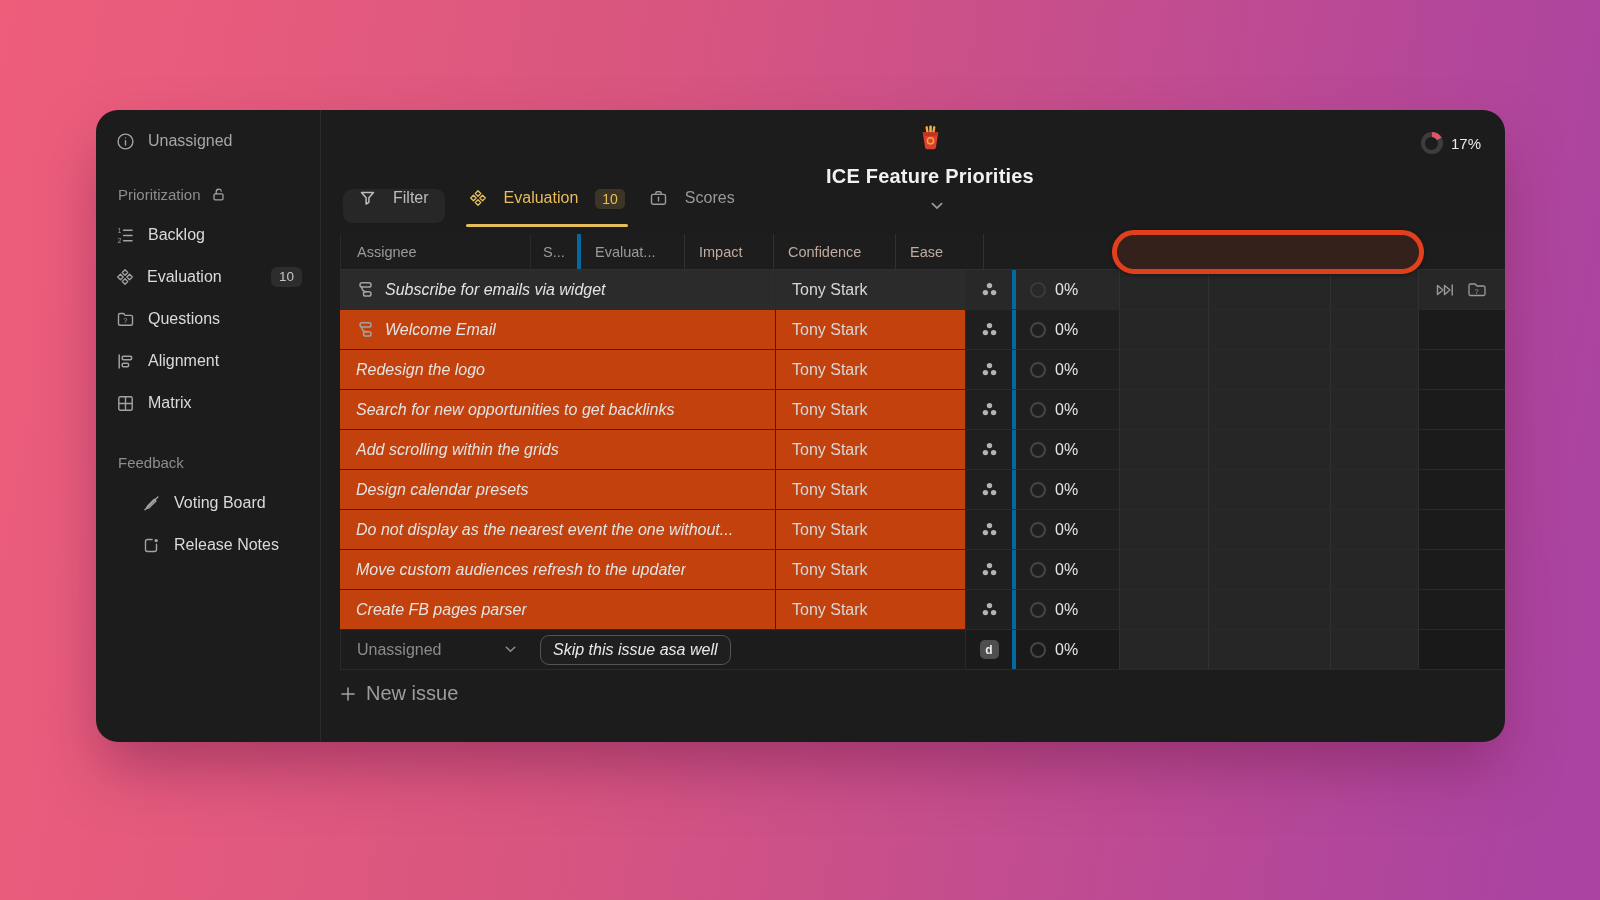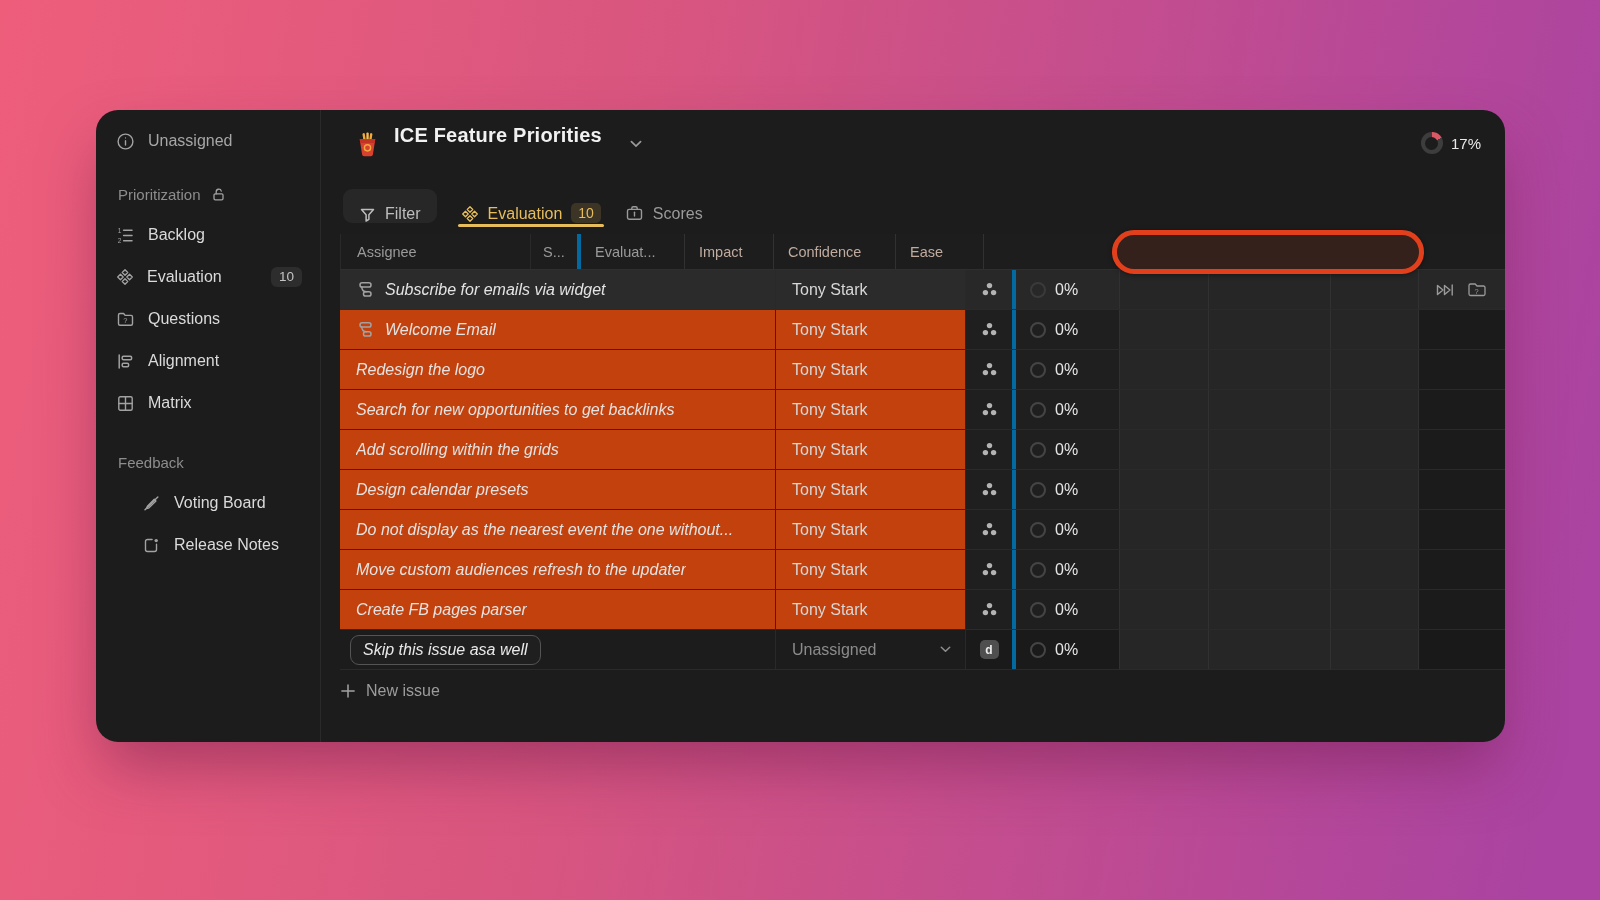--- a/index.html
+++ b/index.html
@@ -23,30 +23,30 @@
   .side-item.description{margin-bottom:26px;}
   .side-item.indent{padding-left:46px;}
   .side-section{display:flex;align-items:center;gap:10px;height:24px;padding:0 22px;
     color:#8d8d8d;font-size:15px;margin-bottom:14px;}
   .side-section.gap-top{margin-top:32px;}
   .side-badge{margin-left:auto;background:#2d2d2d;color:#c4c4c4;font-size:13.5px;
     border-radius:6px;padding:3px 8px;line-height:1;}
   .icn{display:inline-flex;align-items:center;justify-content:center;color:#a2a2a2;flex:none;}
   
   .main{flex:1;position:relative;padding-top:14px;min-width:0;}
-  .title-row{display:flex;gap:14px;padding-left:34px;height:40px;}
+  .title-row{display:flex;align-items:center;gap:14px;padding-left:34px;height:40px;flex-direction:column;}
   .page-title{font-size:20px;font-weight:700;color:#f1f1f1;margin:0;letter-spacing:.2px;}
   .title-chevron{margin-left:14px;color:#9a9a9a;}
   .progress{position:absolute;top:22px;right:24px;display:flex;align-items:center;gap:8px;
     color:#e9e9e9;font-size:15px;}
   .ring{width:22px;height:22px;border-radius:50%;position:relative;}
   .ring::after{content:"";position:absolute;inset:4.5px;border-radius:50%;background:#1c1c1c;}
   
   .tabs{display:flex;align-items:center;gap:24px;margin:24px 0 0 22px;height:36px;}
-  .tab{display:flex;align-items:flex-end;gap:9px;font-size:16px;color:#9a9a9a;
+  .tab{display:flex;align-items:flex-start;gap:17px;font-size:16px;color:#9a9a9a;
     position:relative;height:34px;cursor:pointer;}
   .tab .icn{color:inherit;}
   .tab-btn{background:#272727;border-radius:9px;padding:0 16px;color:#bdbdbd;}
   .tab.active{color:var(--yellow,#e7bd5c);}
   .tab.active::after{content:"";position:absolute;left:-3px;right:-3px;bottom:-4px;height:3px;
     border-radius:2px;background:var(--yellow,#e7bd5c);}
   .tab .badge{background:rgba(231,189,92,.16);color:var(--yellow,#e7bd5c);
     border-radius:5px;padding:3px 7px;font-size:14px;line-height:1;}
   
   .table{position:relative;margin:10px 0 0 19px;width:1165px;}
@@ -78,21 +78,21 @@
   .pct{color:#e6e6e6;}
   .boxed{border:1.5px solid #545454;border-radius:9px;padding:5px 12px;background:#1f1f1f;
     color:#e9e9e9;white-space:nowrap;}
   .dd-chevron{margin-left:auto;margin-right:14px;color:#8d8d8d;}
   .assignee-muted{color:#8b8b8b;}
   .dbadge{display:inline-flex;width:19px;height:19px;border-radius:5px;background:#4f4f4f;
     color:#ececec;font-weight:700;font-size:12px;align-items:center;justify-content:center;}
   .annotation{position:absolute;top:-4px;left:772px;width:312px;height:44px;
     border:5px solid var(--red,#e2401c);border-radius:22px;background:rgba(226,64,28,.12);
     box-shadow:0 1px 5px rgba(0,0,0,.4);pointer-events:none;z-index:6;box-sizing:border-box;}
-  .new-issue{display:flex;align-items:center;gap:10px;color:#9c9c9c;font-size:16px;
+  .new-issue{display:flex;align-items:center;gap:10px;color:#9c9c9c;font-size:20px;
     margin:12px 0 0 19px;cursor:pointer;width:fit-content;}
 </style>
 </head>
 <body>
 
 <div class="window">
   <aside class="sidebar">
     <div class="side-item description muted">
       <span class="icn" id="desc-icon">
           <svg width="19" height="19" viewBox="0 0 19 19" fill="none" stroke="currentColor" stroke-linecap="round" stroke-linejoin="round" stroke-width="1.4">
@@ -518,30 +518,30 @@
           <div class="cell c-evaluation" style="width:107px">
             <span class="ring0"></span>
             <span class="pct">0%</span>
           </div>
           <div class="cell c-ice " style="width:89px"></div>
           <div class="cell c-ice " style="width:122px"></div>
           <div class="cell c-ice last" style="width:89px"></div>
           <div class="cell c-actions"></div>
         </div>
         <div class="trow draft">
-          <div class="cell c-name" style="width:435px">
-            <span class="nm boxed">Skip this issue asa well</span>
-          </div>
           <div class="cell c-assignee" style="width:190px">
             <span class="assignee-muted">Unassigned</span>
             <span class="icn dd-chevron">
               <svg width="11" height="7" viewBox="0 0 11 7" fill="none" stroke="currentColor" stroke-linecap="round" stroke-linejoin="round" stroke-width="1.5">
                 <path d="M1.3 1.2 L5.5 5.3 L9.7 1.2"></path>
               </svg>
             </span>
+          </div>
+          <div class="cell c-name" style="width:435px">
+            <span class="nm boxed">Skip this issue asa well</span>
           </div>
           <div class="cell c-source" style="width:47px">
             <span class="icn ">
               <span class="dbadge">d</span>
             </span>
           </div>
           <div class="cell c-evaluation" style="width:107px">
             <span class="ring0"></span>
             <span class="pct">0%</span>
           </div>

